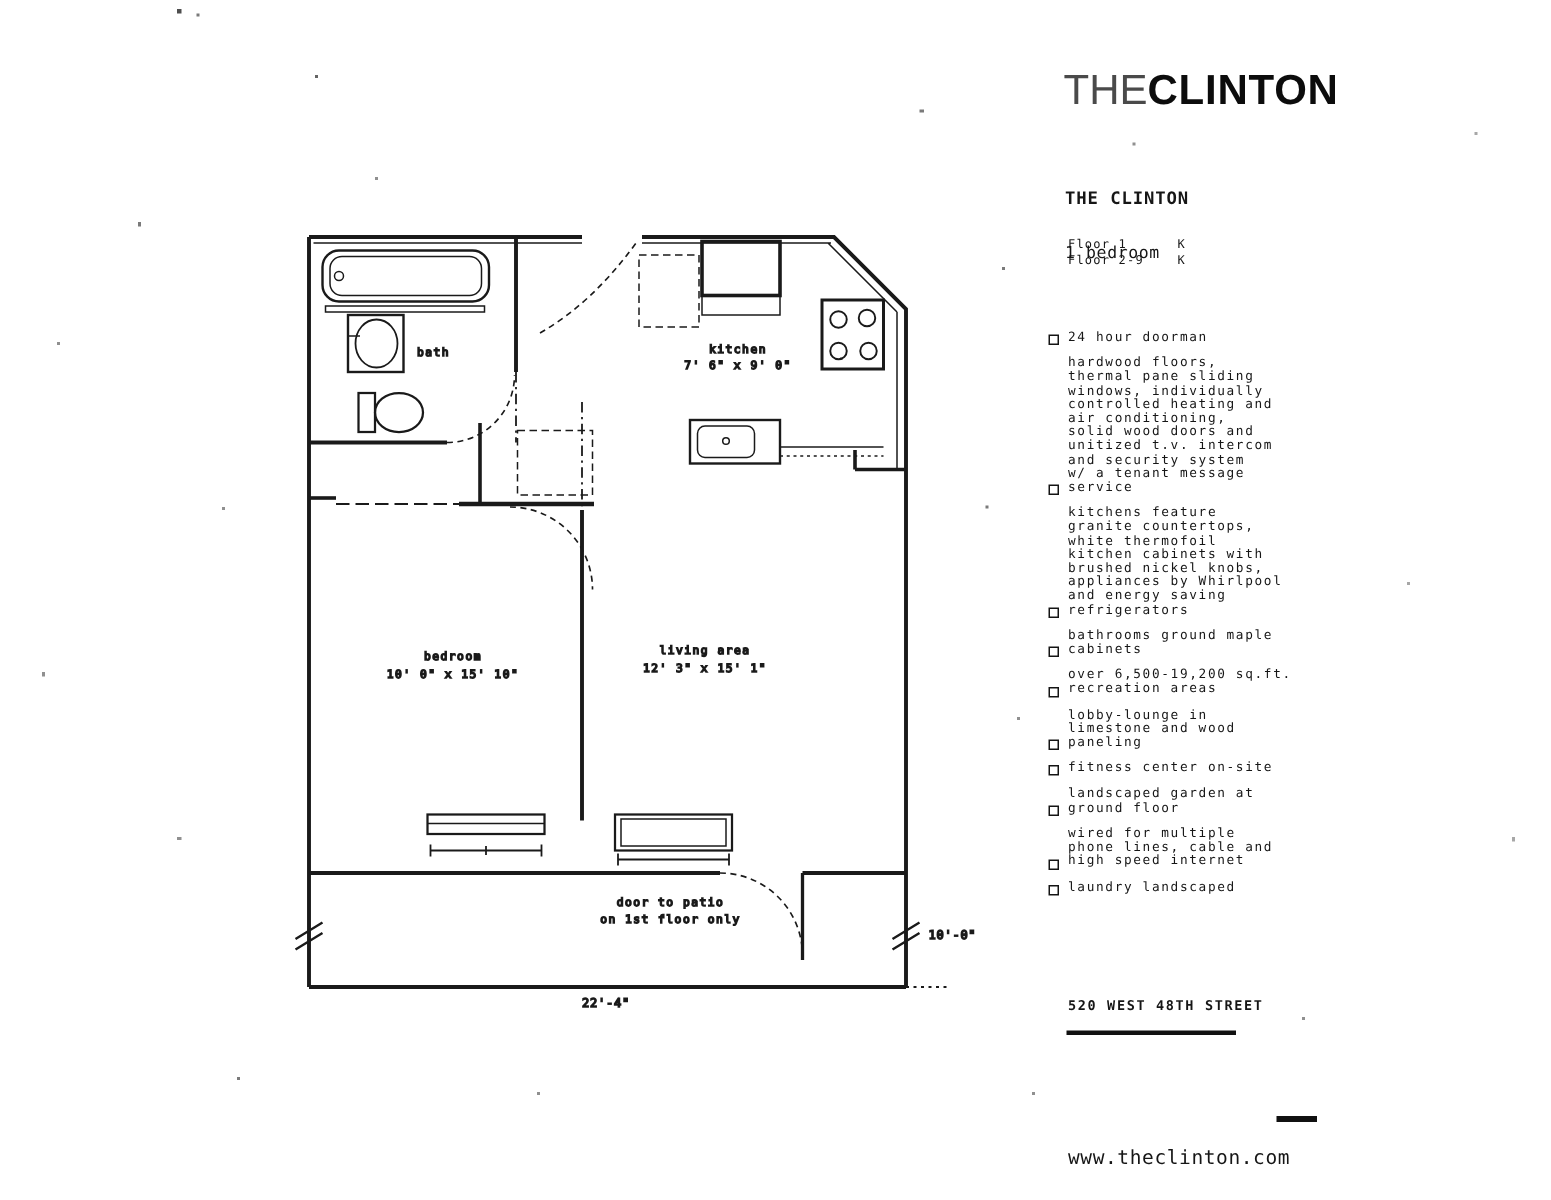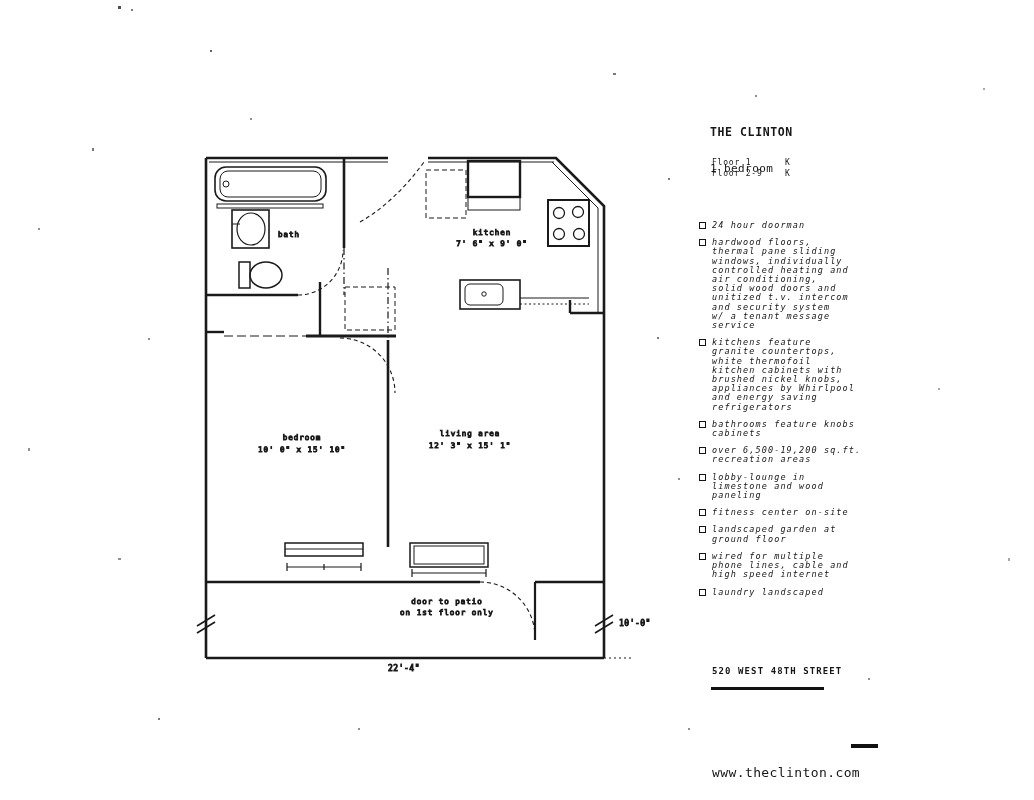--- a/index.html
+++ b/index.html
@@ -9,21 +9,21 @@
   }
   
   .brand { position:absolute; left:709px; top:46px; white-space:nowrap;
            font-family:"Liberation Sans", sans-serif; font-size:28px; line-height:28px; }
   .brand-the { font-weight:400; color:#4a4a4a; letter-spacing:0px; }
   .brand-clinton { font-weight:900; color:#0c0c0c; letter-spacing:0.5px; }
   .unit-name { position:absolute; left:710px; top:125px; font-size:11.5px; font-weight:bold; letter-spacing:0.6px; }
   .unit-type { position:absolute; left:710px; top:139px; font-size:11px; letter-spacing:0.4px;margin-top:23px; }
   .floors { position:absolute; left:712px; top:157px; font-size:8px; line-height:11px; white-space:pre; letter-spacing:0.8px; }
   .features { position:absolute; left:699px; top:221px; width:186px; }
-  .feature { display:flex; align-items:flex-start; margin-bottom:8px;font-style:italic; }
+  .feature { display:flex; align-items:flex-end; margin-bottom:8px; }
   .bullet { flex:0 0 auto; width:5px; height:5px; border:1.2px solid #141414; margin-top:1px; margin-right:6px; }
   .ftext { font-size:8.5px; line-height:9.2px; letter-spacing:1.1px; white-space:pre-line; }
   .address { position:absolute; left:712px; top:666px; font-size:9px; font-weight:bold; letter-spacing:1.1px; white-space:nowrap;text-align:right; }
   .address-rule { position:absolute; left:711px; top:687px; width:113px; height:3px; background:#111; }
   .website { position:absolute; left:712px; top:765px; font-size:13px; letter-spacing:0.4px; white-space:nowrap; }
   .corner-dash { position:absolute; left:851px; top:744px; width:27px; height:4px; background:#111; }
   
   .plan { position:absolute; left:192px; top:140px; }
   .plan text { font-family:"DejaVu Sans Mono", monospace; fill:#1a1a1a; }
   .lbl { font-size:7.5px; letter-spacing:1px; }
@@ -102,20 +102,23 @@
     <path stroke-width="2.2" d="M 343,442 V 500"></path>
     <path stroke-width="1.1" stroke-dasharray="4,3" d="M 288,442 A 55 55 0 0 1 343,497"></path>
     <text class="lbl" x="255" y="464" text-anchor="middle">door to patio</text>
     <text class="lbl" x="255" y="475" text-anchor="middle">on 1st floor only</text>
     <path stroke-width="1.6" d="M 5,486 L 23,475 M 5,493 L 23,482"></path>
     <path stroke-width="1.6" d="M 403,486 L 421,475 M 403,493 L 421,482"></path>
     <text class="dim" x="427" y="486">10'-0"</text>
     <text class="dim" x="212" y="531" text-anchor="middle">22'-4"</text>
   </svg>
 
+  <div class="brand">
+    <span class="brand-the">THE</span><span class="brand-clinton">CLINTON</span>
+  </div>
 
   <div class="unit-name">THE CLINTON</div>
   <div class="unit-type">1 bedroom</div>
   <div class="floors">Floor 1      K
 Floor 2-9    K</div>
 
   <div class="features">
     <div class="feature">
       <span class="bullet"></span>
       <span class="ftext">24 hour doorman</span>
@@ -139,21 +142,21 @@
 granite countertops,
 white thermofoil
 kitchen cabinets with
 brushed nickel knobs,
 appliances by Whirlpool
 and energy saving
 refrigerators</span>
     </div>
     <div class="feature">
       <span class="bullet"></span>
-      <span class="ftext">bathrooms feature knobs
+      <span class="ftext">bathrooms ground maple
 cabinets</span>
     </div>
     <div class="feature">
       <span class="bullet"></span>
       <span class="ftext">over 6,500-19,200 sq.ft.
 recreation areas</span>
     </div>
     <div class="feature">
       <span class="bullet"></span>
       <span class="ftext">lobby-lounge in

